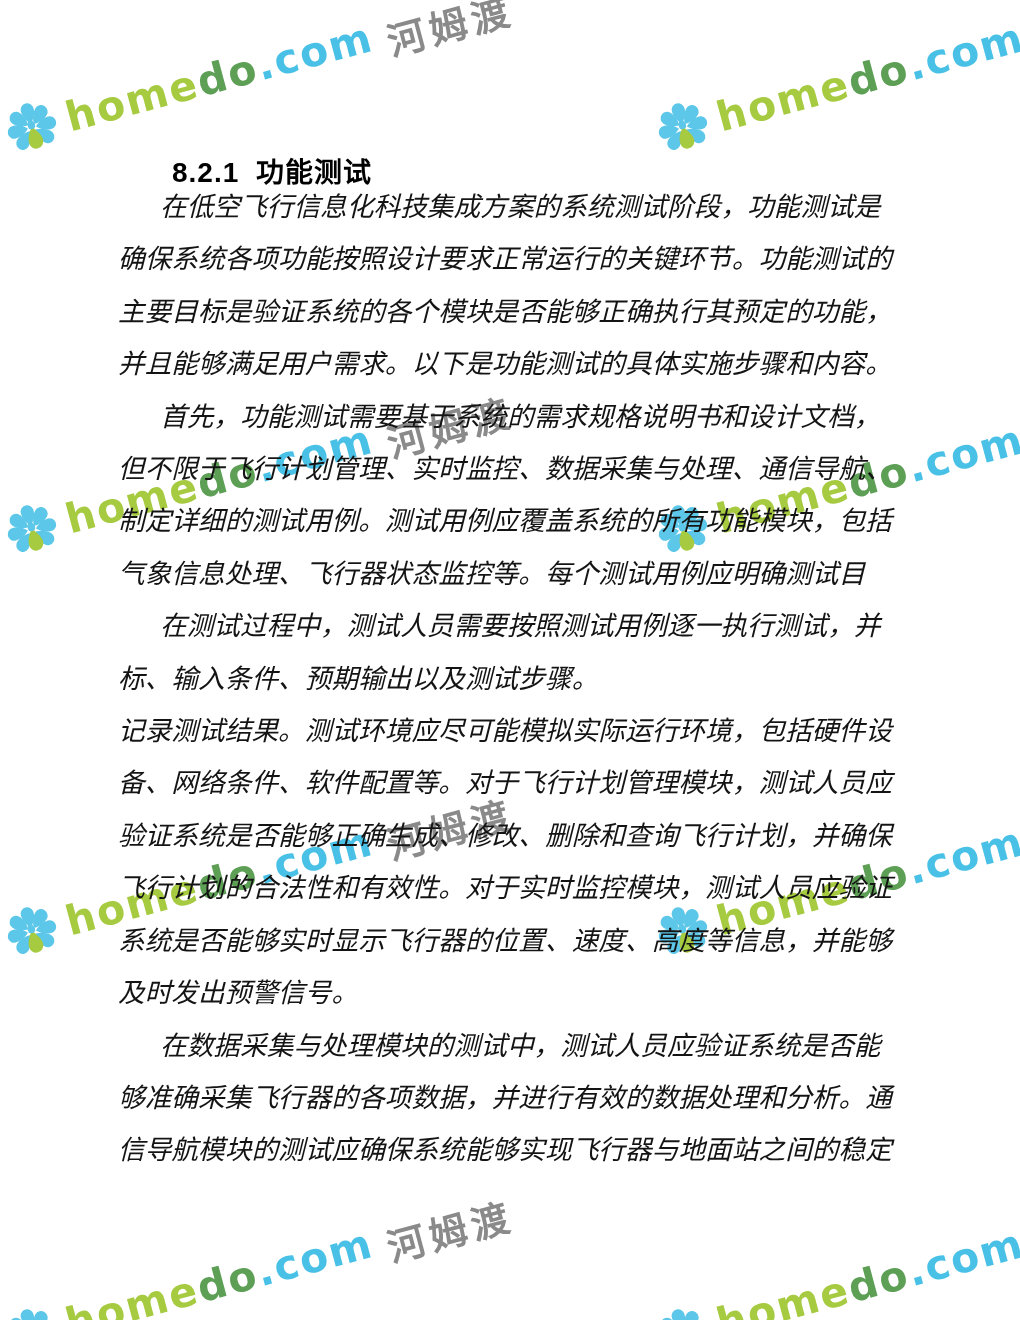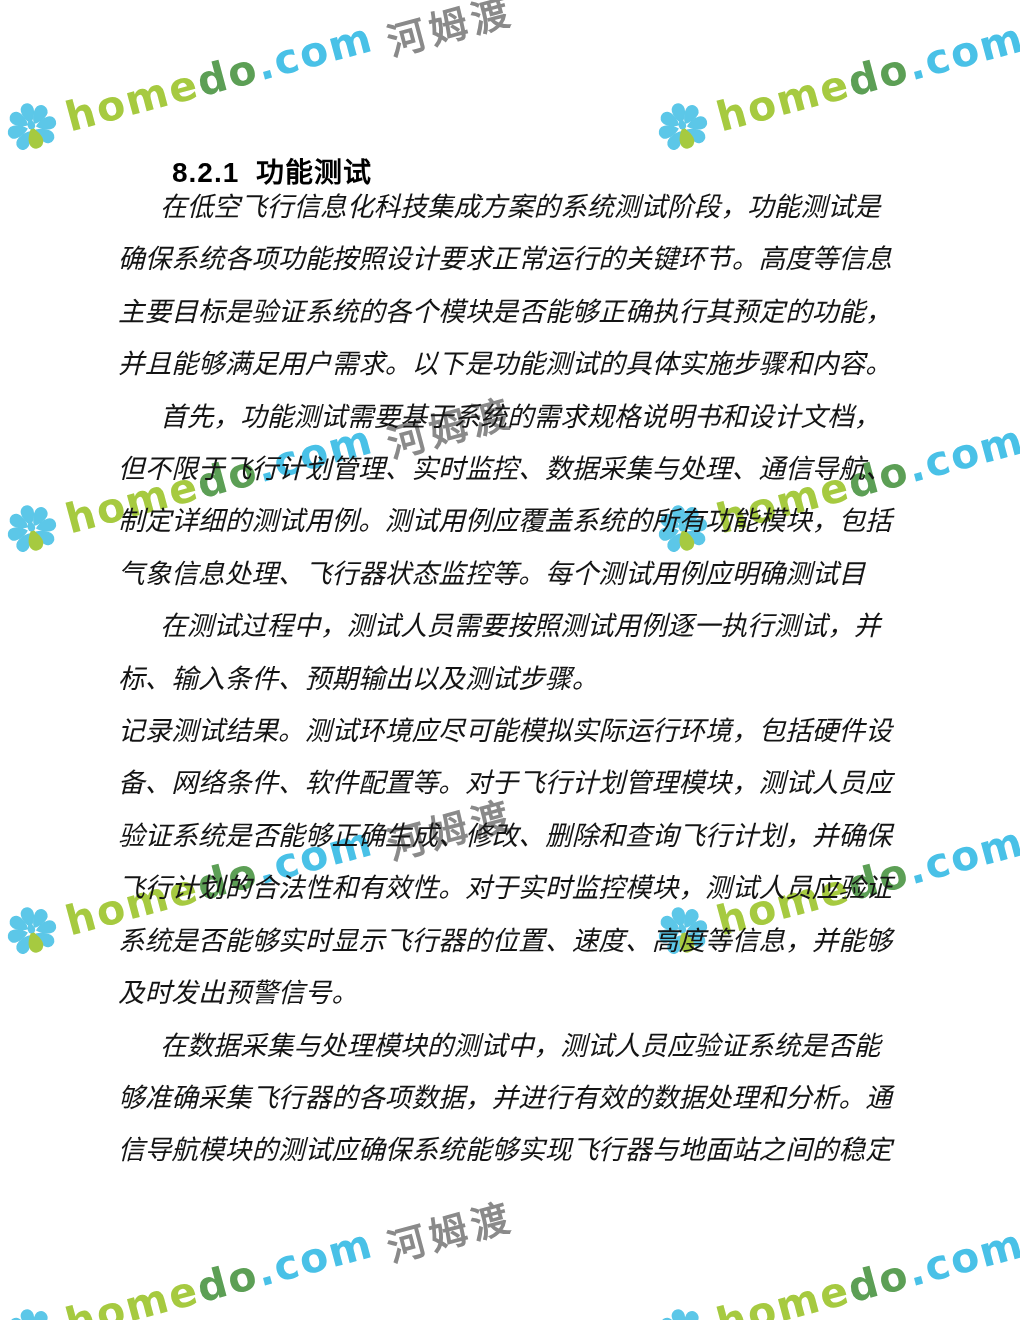--- a/index.html
+++ b/index.html
@@ -241,21 +241,21 @@
           <span class="wm-latin" style="color: rgb(92, 159, 85);">do</span>
           <span class="wm-latin" style="color: rgb(73, 193, 231);">.com</span>
 
     </div>
   </div>
     </div>
   <div class="doc-layer">
     <div class="doc-title">8.2.1 功能测试</div>
     <div class="doc-body" id="doc-body">
         <div class="line indent">在低空飞行信息化科技集成方案的系统测试阶段，功能测试是</div>
-        <div class="line">确保系统各项功能按照设计要求正常运行的关键环节。高度等信息</div>
+        <div class="line">确保系统各项功能按照设计要求正常运行的关键环节。功能测试的</div>
         <div class="line">主要目标是验证系统的各个模块是否能够正确执行其预定的功能，</div>
         <div class="line">并且能够满足用户需求。以下是功能测试的具体实施步骤和内容。</div>
         <div class="line indent">首先，功能测试需要基于系统的需求规格说明书和设计文档，</div>
         <div class="line">但不限于飞行计划管理、实时监控、数据采集与处理、通信导航、</div>
         <div class="line">制定详细的测试用例。测试用例应覆盖系统的所有功能模块，包括</div>
         <div class="line">气象信息处理、飞行器状态监控等。每个测试用例应明确测试目</div>
         <div class="line indent">在测试过程中，测试人员需要按照测试用例逐一执行测试，并</div>
         <div class="line">标、输入条件、预期输出以及测试步骤。</div>
         <div class="line">记录测试结果。测试环境应尽可能模拟实际运行环境，包括硬件设</div>
         <div class="line">备、网络条件、软件配置等。对于飞行计划管理模块，测试人员应</div>

